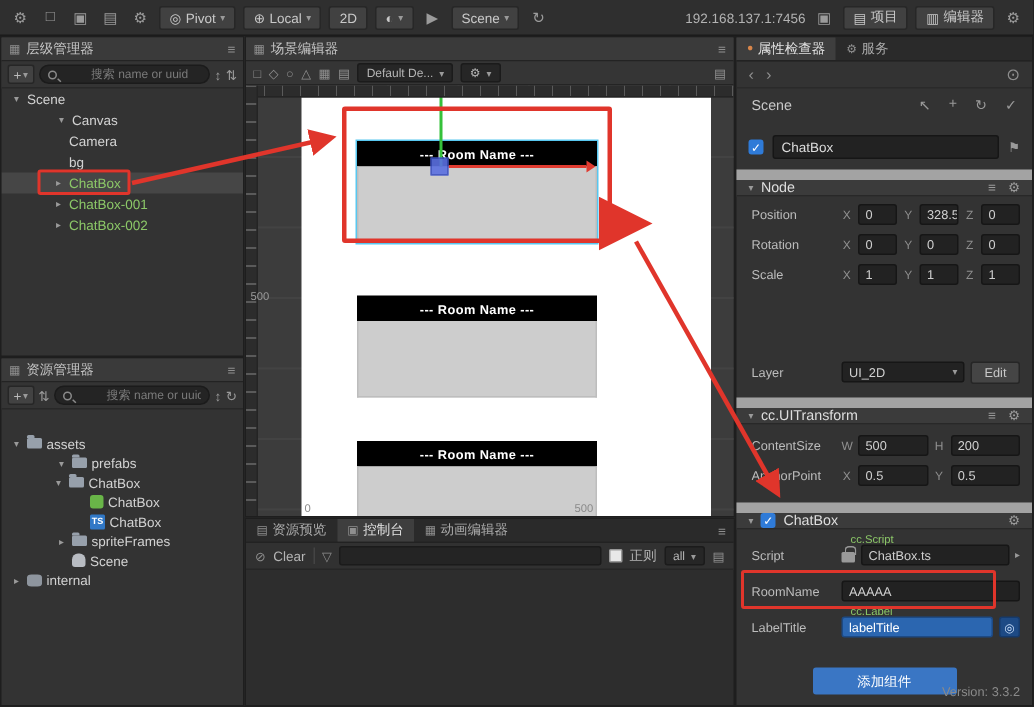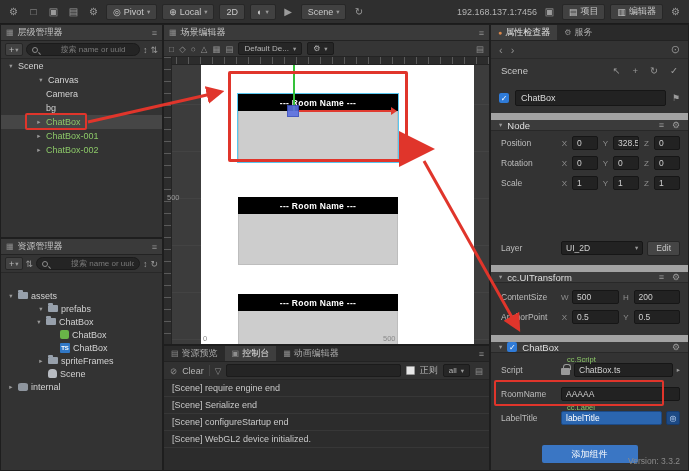--- a/index.html
+++ b/index.html
@@ -399,26 +399,20 @@
         <input style="">
       </div>
       <span class="cchk"></span>
       <span style="font-size:9px; color:#b5b5b5;">正则</span>
       <div class="st-dd">
         <span>all</span>
         <span class="caret">▾</span>
       </div>
       <span class="st-ico">▤</span>
     </div>
-    <div class="logs">
-      <div class="log">[Scene] require engine end</div>
-      <div class="log">[Scene] Serialize end</div>
-      <div class="log">[Scene] configureStartup end</div>
-      <div class="log">[Scene] WebGL2 device initialized.</div>
-    </div>
   </div>
 
   <div class="panel insp">
     <div class="itabs">
       <div class="itab active">
         <span class="dot">●</span>
         <span>属性检查器</span>
       </div>
       <div class="itab">
         <span class="ph-ico">⚙</span>

